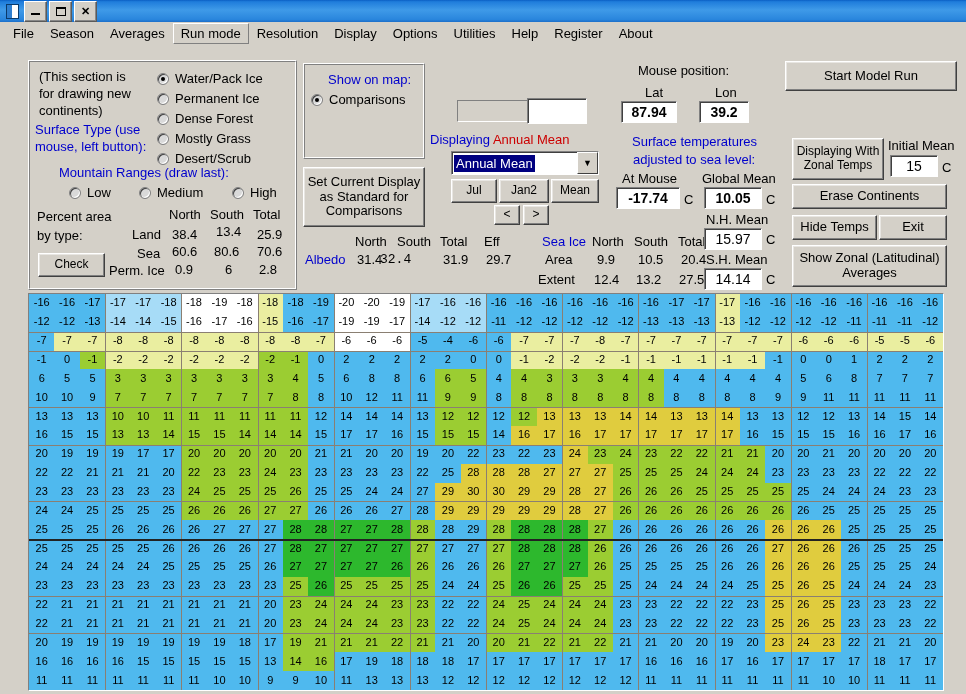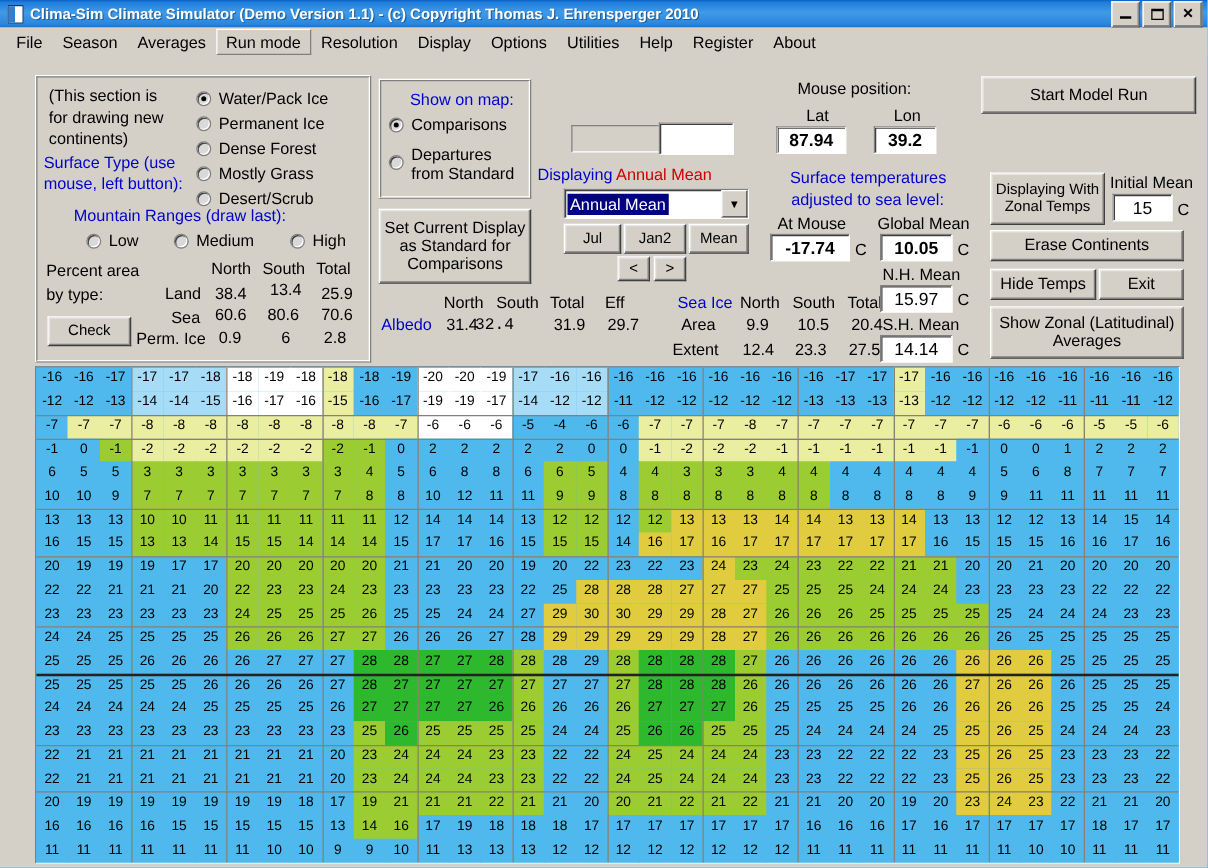--- a/index.html
+++ b/index.html
@@ -120,21 +120,20 @@
   .gline{position:absolute;background:#8a7f72;}
   .gline.major{background:#222;}
 </style>
 </head>
 <body>
 
 <div id="titlebar">
   <span class="tb-icon">
       <span class="sheet"></span>
     </span>
-  <span class="tb-title">Clima-Sim Climate Simulator (Demo Version 1.1)   -   (c) Copyright Thomas J. Ehrensperger 2010</span>
   <span class="wbtns">
     <span class="wbtn">
         <i class="gl-min"></i>
       </span>
     <span class="wbtn">
         <i class="gl-max"></i>
       </span>
     <span class="wbtn gl-close">✕</span>
   </span>
 </div>
@@ -221,27 +220,20 @@
   <div class="btn abs" style="left:9px;top:192px;width:67px;height:24px;">Check</div>
 </div>
 
 <div class="grp" style="left:303px;top:63px;width:122px;height:96px;">
   <div class="grp-in"></div>
   <div class="abs lbl blue" style="left:24px;top:8px;">Show on map:</div>
   <div class="abs rrow" style="left:7px;top:28px;">
     <span class="radio on"></span>
     <span>Comparisons</span>
   </div>
-  <div class="abs rrow" style="left:7px;top:52px;align-items:flex-start;">
-    <span class="radio" style="margin-top:8px;"></span>
-    <span style="display:block;line-height:15px;">
-      <span style="display:block;">Departures</span>
-      <span style="display:block;">from Standard</span>
-    </span>
-  </div>
 </div>
 
 <div class="btn" style="position:absolute;left:303px;top:167px;width:122px;height:60px;flex-direction:column;font-size:13px;">
   <span>Set Current Display</span>
   <span>as Standard for</span>
   <span>Comparisons</span>
 </div>
 
 <div class="abs" style="left:457px;top:100px;width:110px;height:22px;box-sizing:border-box;border-top:1px solid #808080;border-left:1px solid #808080;border-right:1px solid #fff;border-bottom:1px solid #fff;background:#d4d0c8;"></div>
 <div class="field abs" style="left:527px;top:98px;width:60px;height:26px;"></div>
@@ -275,21 +267,21 @@
 <div class="abs lbl blue" style="left:542px;top:234px;">Sea Ice</div>
 <div class="abs lbl" style="left:592px;top:234px;">North</div>
 <div class="abs lbl" style="left:634px;top:234px;">South</div>
 <div class="abs lbl" style="left:678px;top:234px;">Total</div>
 <div class="abs lbl" style="left:545px;top:252px;">Area</div>
 <div class="abs num" style="left:597px;top:252px;">9.9</div>
 <div class="abs num" style="left:638px;top:252px;">10.5</div>
 <div class="abs num" style="left:681px;top:252px;">20.4</div>
 <div class="abs lbl" style="left:538px;top:272px;">Extent</div>
 <div class="abs num" style="left:594px;top:272px;">12.4</div>
-<div class="abs num" style="left:636px;top:272px;">23.3</div>
+<div class="abs num" style="left:636px;top:272px;">13.2</div>
 <div class="abs num" style="left:679px;top:272px;">27.5</div>
 
 <div class="abs lbl" style="left:638px;top:63px;">Mouse position:</div>
 <div class="abs lbl" style="left:645px;top:85px;">Lat</div>
 <div class="abs lbl" style="left:715px;top:85px;">Lon</div>
 <div class="field abs" style="left:621px;top:101px;width:56px;height:22px;font-weight:bold;font-size:14px;">87.94</div>
 <div class="field abs" style="left:699px;top:101px;width:50px;height:22px;font-weight:bold;font-size:14px;">39.2</div>
 
 <div class="abs lbl blue" style="left:632px;top:134px;">Surface temperatures</div>
 <div class="abs lbl blue" style="left:633px;top:152px;">adjusted to sea level:</div>

